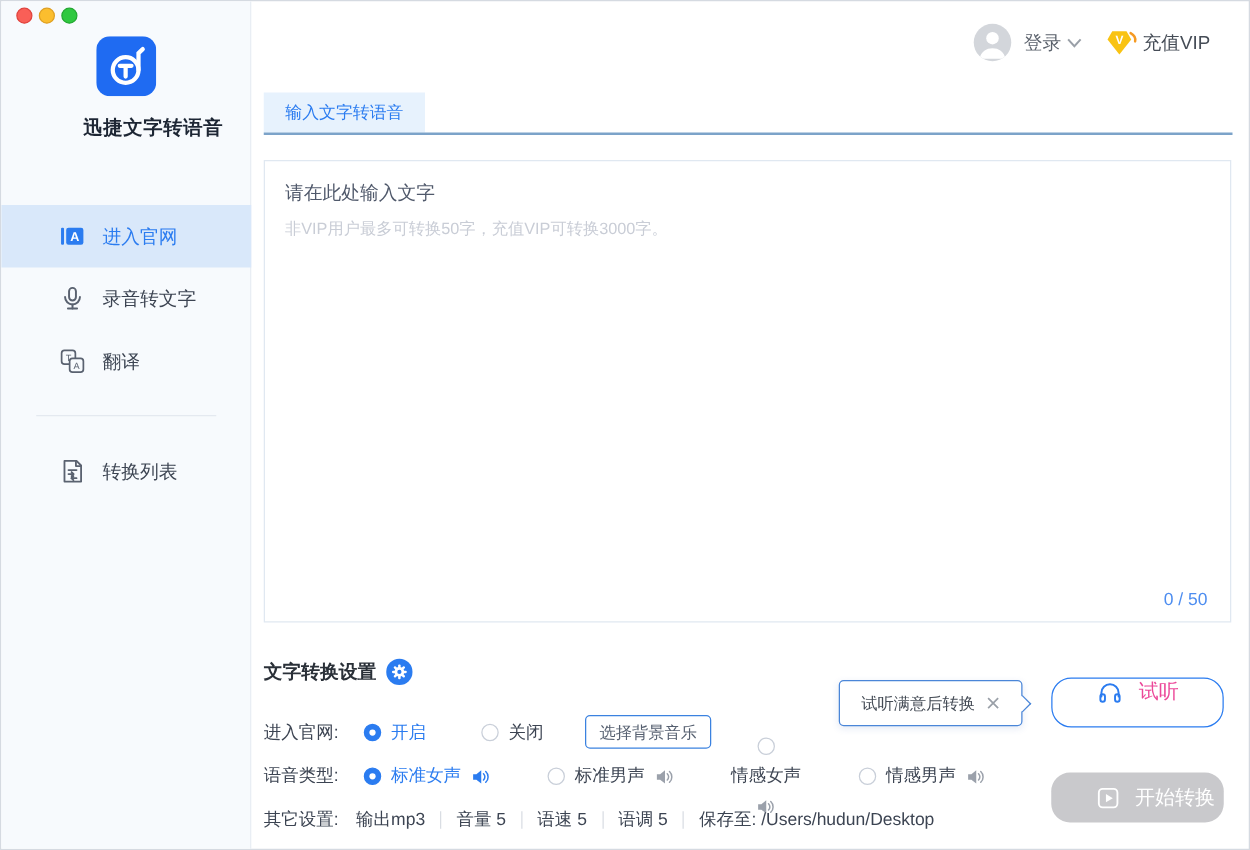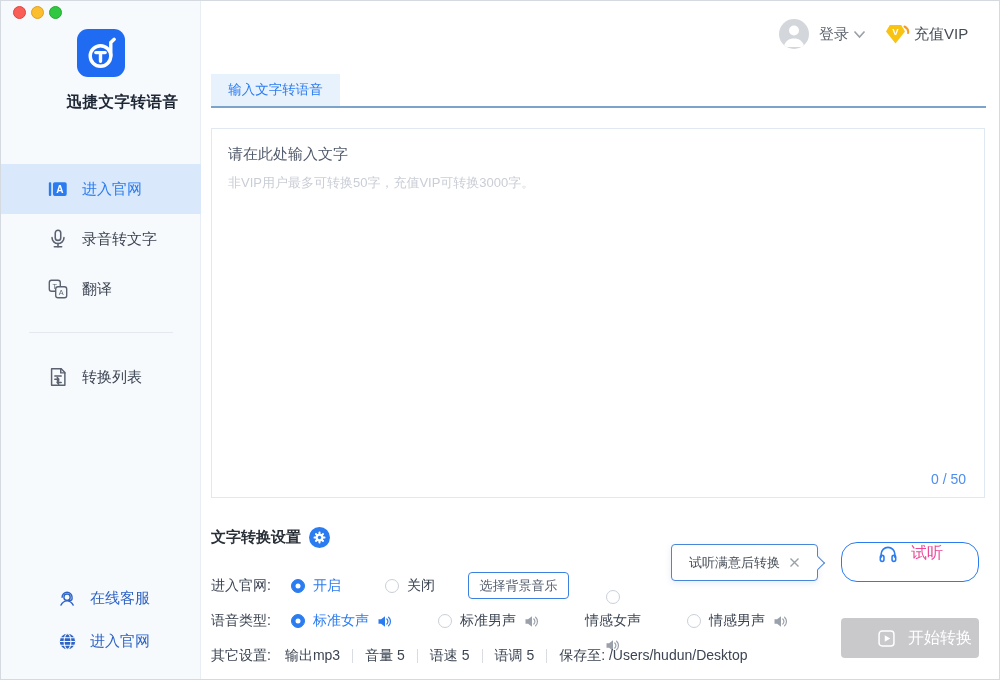--- a/index.html
+++ b/index.html
@@ -55,21 +55,21 @@
   .opt.sel .olabel { color:#2b7cf0; }
   .music-btn { position:absolute; left:467px; top:571px; width:101px; height:27px; background:#fff; border:1px solid #3b82e0; border-radius:4px; font-size:13px; color:#566070; display:flex; align-items:center; justify-content:center; }
   .spk { width:15px; height:15px; }
   .other-sep { width:1px; height:14px; background:#d9dde3; margin:0 12px; display:inline-block; }
 
   
   .tooltip { position:absolute; left:670px; top:543px; width:147px; height:37px; background:#fff; border:1px solid #4a86d8; border-radius:4px; box-shadow:0 2px 6px rgba(60,100,180,.12); display:flex; align-items:center; justify-content:center; gap:9px; font-size:13px; color:#444b55; }
   .tooltip .arrow { position:absolute; right:-6px; top:13px; width:10px; height:10px; background:#fff; border-top:1px solid #4a86d8; border-right:1px solid #4a86d8; transform:rotate(45deg); }
   .tooltip .x { width:11px; height:11px; }
   .btn-preview { position:absolute; left:840px; top:541px; width:138px; height:40px; background:#fff; border:1.5px solid #2b7cf0; border-radius:16px; display:flex; align-items:flex-start; justify-content:center; gap:12px; font-size:16px; color:#ec4899; }
-  .btn-convert { position:absolute; left:840px; top:617px; width:138px; height:40px; background:#c9c9cc; border:none; border-radius:4px; display:flex; align-items:center; justify-content:center; gap:11px; font-size:16px; color:#fff;padding-left:28px; }
+  .btn-convert { position:absolute; left:840px; top:617px; width:138px; height:40px; background:#c9c9cc; border:none; border-radius:15px; display:flex; align-items:center; justify-content:center; gap:11px; font-size:16px; color:#fff;padding-left:28px; }
 </style>
 </head>
 <body>
 
 <div class="window">
 
   <div class="sidebar">
     <div class="traffic">
       <span class="tl-red"></span>
       <span class="tl-yellow"></span>
@@ -121,40 +121,20 @@
       <svg class="nicon" viewBox="0 0 24 24" fill="none" stroke="#5a6270" stroke-width="1.6" stroke-linecap="round" stroke-linejoin="round">
         <path d="M5 3h10.5L19.5 7v14H5z"></path>
         <path d="M15 3v4.5h4.5"></path>
         <path d="M8.5 11h7"></path>
         <path d="M8.5 14.5h4.5 m-1.8-1.8 1.8 1.8-1.8 1.8"></path>
         <path d="M15.5 18h-4.5 m1.8-1.8-1.8 1.8 1.8 1.8"></path>
       </svg>
       <span>转换列表</span>
     </div>
 
-    <div class="side-footer">
-      <div class="foot-item">
-        <svg class="nicon" viewBox="0 0 24 24" fill="none" stroke="#2e63c6" stroke-width="1.6" stroke-linecap="round">
-          <circle cx="11.5" cy="10.5" r="3.6"></circle>
-          <path d="M4.5 19.5c1.7-3.2 4.1-4.8 7-4.8s5.3 1.6 7 4.8"></path>
-          <path d="M5.8 10.5a5.7 5.7 0 0 1 11.4 0 v1.6a2.2 2.2 0 0 1-2.2 2.2h-1.6"></path>
-        </svg>
-        <span>在线客服</span>
-      </div>
-      <div class="foot-item">
-        <svg class="nicon" viewBox="0 0 24 24">
-          <circle cx="12" cy="12" r="8.8" fill="#2e63c6"></circle>
-          <g stroke="#f7fafd" stroke-width="1.2" fill="none">
-            <ellipse cx="12" cy="12" rx="3.9" ry="8.8"></ellipse>
-            <path d="M3.2 12h17.6 M4.4 7.7h15.2 M4.4 16.3h15.2"></path>
-          </g>
-        </svg>
-        <span>进入官网</span>
-      </div>
-    </div>
   </div>
 
   <div class="avatar">
     <svg viewBox="0 0 30 30">
       <circle cx="15" cy="11.5" r="5" fill="#fff"></circle>
       <path d="M4.5 28c1.5-6 5.5-8.5 10.5-8.5s9 2.5 10.5 8.5z" fill="#fff"></path>
     </svg>
   </div>
   <div class="login">登录</div>
   <svg class="chev" viewBox="0 0 13 9" fill="none" stroke="#9aa0a8" stroke-width="1.6">

